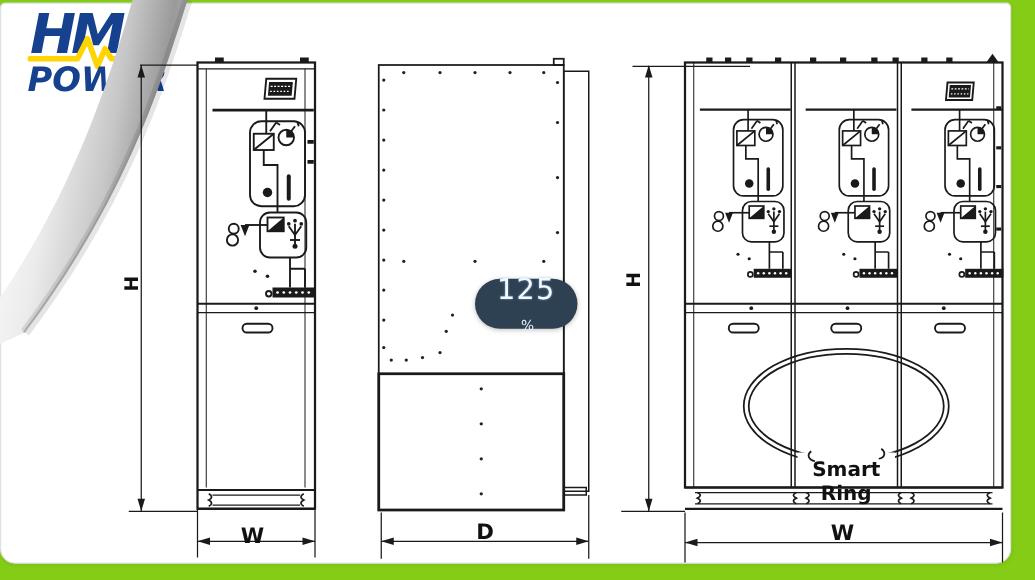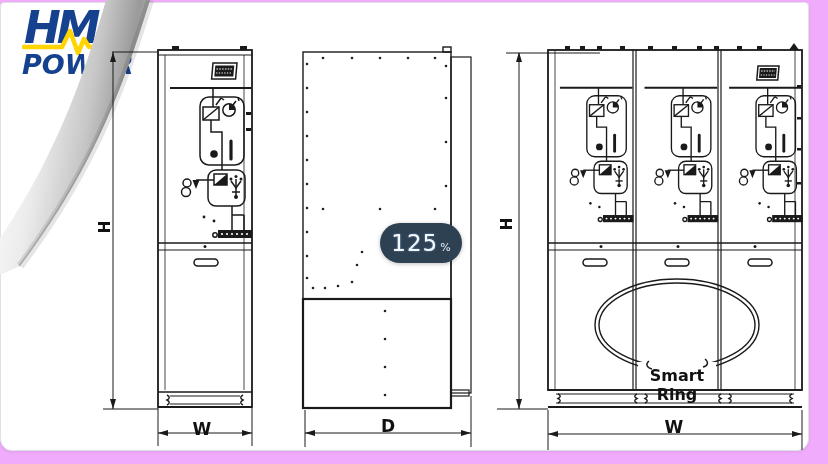--- a/index.html
+++ b/index.html
@@ -1,17 +1,17 @@
 <!DOCTYPE html>
 <html><head>
 <meta charset="utf-8">
 <style>
   html,body{margin:0;padding:0;}
   body{width:828px;height:464px;overflow:hidden;font-family:"DejaVu Sans","Liberation Sans",sans-serif;}
-  .stage{position:relative;width:828px;height:464px;background:#f0abfc;overflow:hidden;}
+  .stage{position:relative;width:828px;height:464px;background:#84cc16;overflow:hidden;}
   .card{position:absolute;left:0;top:2px;width:807px;height:447px;background:#fff;
         border:1px solid #dfe1e5;border-radius:4px 4px 12px 12px;box-shadow:0 1px 3px rgba(0,0,0,.08);}
   .drawing-svg{position:absolute;left:0;top:0;z-index:3;}
   .curl-svg{position:absolute;left:0;top:0;z-index:2;pointer-events:none;}
   
   .logo{position:absolute;left:22px;top:6px;z-index:1;width:130px;height:80px;}
   .logo-hm{position:absolute;left:2px;top:0;font-style:italic;font-weight:800;font-size:44px;
            line-height:1;color:#15418f;letter-spacing:-4px;}
   .logo-pulse{position:absolute;left:0;top:20px;}
   .logo-power{position:absolute;left:0;top:45px;font-style:italic;font-weight:800;font-size:27px;
@@ -20,21 +20,21 @@
   .dim-label{position:absolute;z-index:4;color:#111;font-weight:700;text-align:center;}
   .label-h1{left:96px;top:218px;width:18px;font-size:15px;transform:rotate(-90deg);}
   .label-w1{left:177px;top:419px;width:50px;font-size:17px;}
   .label-d {left:363px;top:416px;width:50px;font-size:17px;}
   .label-h3{left:498px;top:215px;width:18px;font-size:15px;transform:rotate(-90deg);}
   .label-w3{left:649px;top:417px;width:50px;font-size:17px;}
   .smart-ring{left:630px;top:366px;width:94px;font-size:16px;z-index:5;}
   
   .zoom-badge{position:absolute;left:380px;top:223px;width:82px;height:40px;z-index:6;
       background:#2e4153;border-radius:20px;display:flex;align-items:center;justify-content:center;
-      box-shadow:0 1px 4px rgba(0,0,0,.25);cursor:pointer;}
+      box-shadow:0 1px 4px rgba(0,0,0,.25);cursor:pointer;flex-direction:column;}
   .zoom-badge .val{color:#f3f8fd;font-size:23px;letter-spacing:1px;
       text-shadow:0 0 2px rgba(150,195,250,.7);}
   .zoom-badge .pct{color:#e6edf6;font-size:11px;margin-left:2px;margin-top:9px;}
 </style>
 </head>
 <body>
 
 <div class="stage">
   <div class="card"></div>
 

